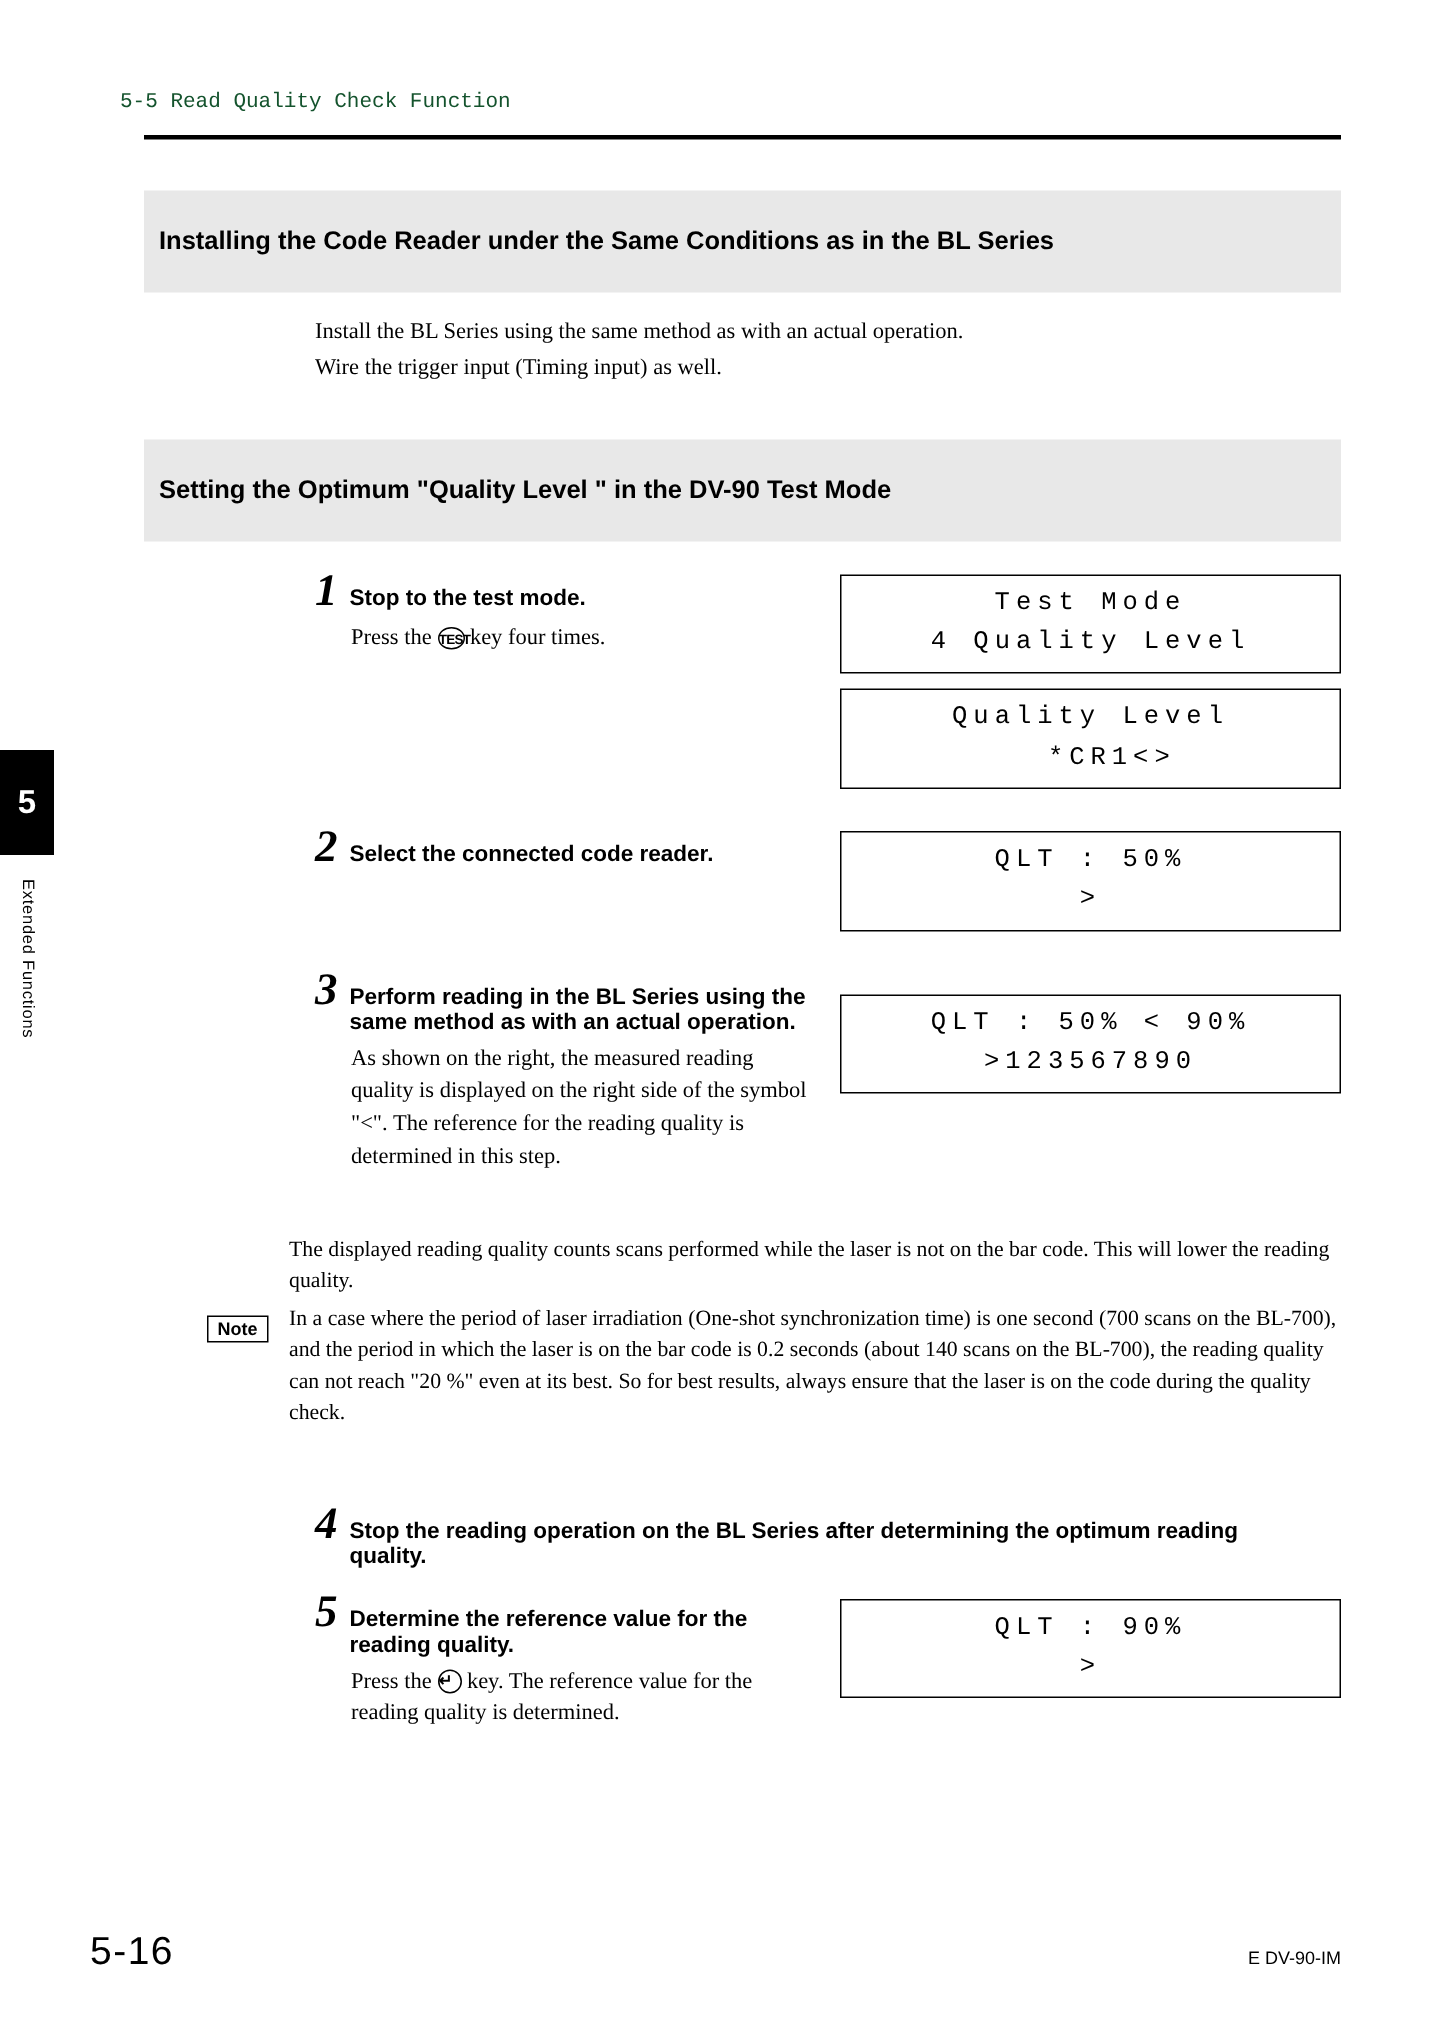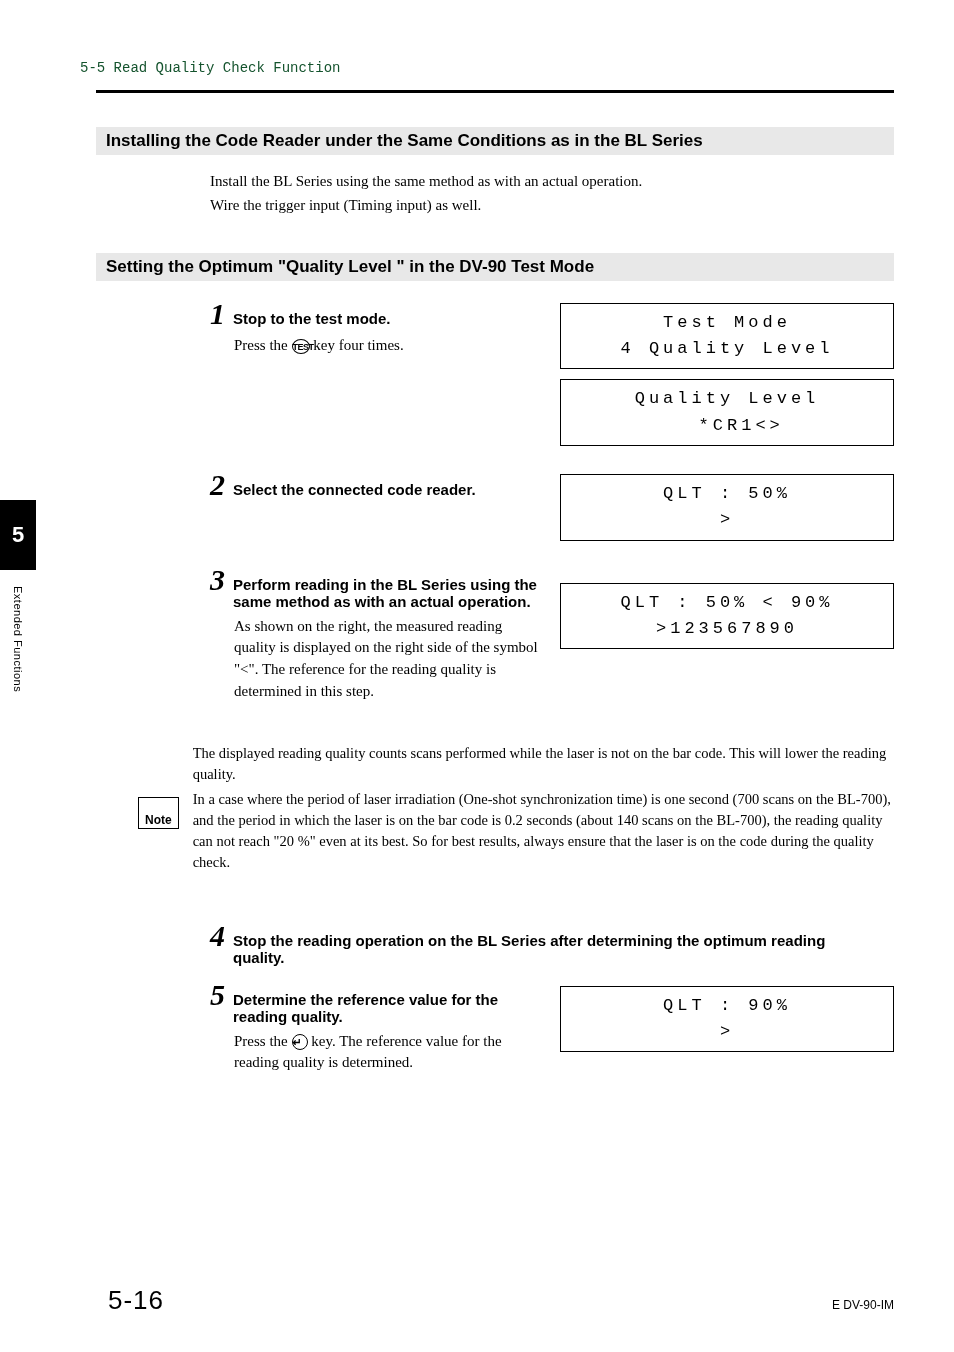--- a/index.html
+++ b/index.html
@@ -2,21 +2,21 @@
 <html><head>
 <meta charset="utf-8">
 <style>
   * { box-sizing: border-box; margin: 0; padding: 0; }
   html, body { width: 954px; height: 1352px; background: #fff; font-family: "Times New Roman", Times, serif; }
   body { position: relative; padding: 60px 60px 40px 60px; color: #000; }
 
   .header-line { font-family: Liberation Mono, monospace; font-size: 14px; color: #14532d; margin-bottom: 14px; margin-left: 20px; }
   .hr-thick { height: 3px; background: #000; margin: 0 0 34px 36px; }
 
-  .section-bar { font-family: Arial, Helvetica, sans-serif; font-weight: bold; font-size: 17px; background: #e8e8e8; padding: 4px 10px; margin-left: 36px; margin-bottom: 16px; color: #000; }
+  .section-bar { font-family: Arial, Helvetica, sans-serif; font-weight: bold; font-size: 17px; background: #e8e8e8; padding: 24px 10px; margin-left: 36px; margin-bottom: 16px; color: #000; }
 
   .body-text { font-size: 15px; line-height: 1.45; margin-left: 150px; max-width: 660px; }
   .body-text p { margin-bottom: 2px; }
 
   .section-gap { height: 34px; }
 
   .two-col { display: flex; align-items: flex-start; margin-left: 150px; gap: 20px; }
   .left-col { flex: 0 0 330px; }
   .right-col { flex: 1 1 auto; padding-top: 4px; text-align: center; }
 
@@ -25,30 +25,30 @@
   .step-title { font-family: Arial, Helvetica, sans-serif; font-weight: bold; font-size: 15px; }
   .step-body { font-size: 15px; line-height: 1.45; margin-left: 24px; }
   .step-title-wrap { flex: 1; }
 
   .inline-icon { display: inline-block; border: 1px solid #000; border-radius: 50%; font-family: Arial, Helvetica, sans-serif; font-size: 9px; line-height: 14px; width: 18px; height: 15px; text-align: left; vertical-align: middle; padding: 0; letter-spacing: -0.5px; font-weight: bold; }
   .inline-icon.arrow { width: 16px; height: 16px; line-height: 14px; font-size: 11px; border-radius: 50%; }
 
   .lcd-box { border: 1px solid #000; font-family: "Courier New", Courier, monospace; font-size: 17px; letter-spacing: 4px; padding: 6px 10px 6px 10px; margin-bottom: 10px; line-height: 1.55; white-space: pre; }
 
   .note-block { display: flex; align-items: flex-start; gap: 14px; margin: 40px 0 0 78px; max-width: 760px; }
-  .note-badge { border: 1px solid #000; font-family: Arial, Helvetica, sans-serif; font-weight: bold; font-size: 12px; padding: 15px 6px; margin-top: 54px; height: 18px; display:inline-block; }
+  .note-badge { border: 1px solid #000; font-family: Arial, Helvetica, sans-serif; font-weight: bold; font-size: 12px; padding: 1px 6px; margin-top: 54px; height: 18px; display:inline-block; }
   .note-text { font-family: Liberation Serif, serif; font-size: 14.5px; line-height: 1.45; flex: 1; }
   .note-text p { margin-bottom: 4px; }
 
   .side-tab { position: absolute; left: 0; top: 500px; width: 36px; }
   .side-black { width: 36px; height: 70px; background: #000; color: #fff; font-family: Arial, Helvetica, sans-serif; font-weight: bold; font-size: 22px; display:flex; align-items:center; justify-content:center; }
   .side-label { writing-mode: vertical-rl; font-family: Arial, Helvetica, sans-serif; font-size: 11px; margin-top: 16px; margin-left: 12px; letter-spacing: 0.5px; }
 
   .footer { position: absolute; left: 60px; right: 60px; bottom: 36px; display: flex; justify-content: space-between; align-items: baseline; }
-  .footer .page-num { font-family: Arial, Helvetica, sans-serif; font-size: 26px; letter-spacing: 1px; margin-left: 48px; }
+  .footer .page-num { font-family: Arial, Helvetica, sans-serif; font-size: 26px; letter-spacing: 1px; }
   .footer .doc-id { font-family: Arial, Helvetica, sans-serif; font-size: 12px; }
 
   .wide-left { margin-left: 150px; max-width: 680px; }
   .step-heading.wide .step-title-wrap { max-width: 640px; }
 </style>
 </head>
 <body>
 
 <div class="side-tab">
   <div class="side-black">5</div>

